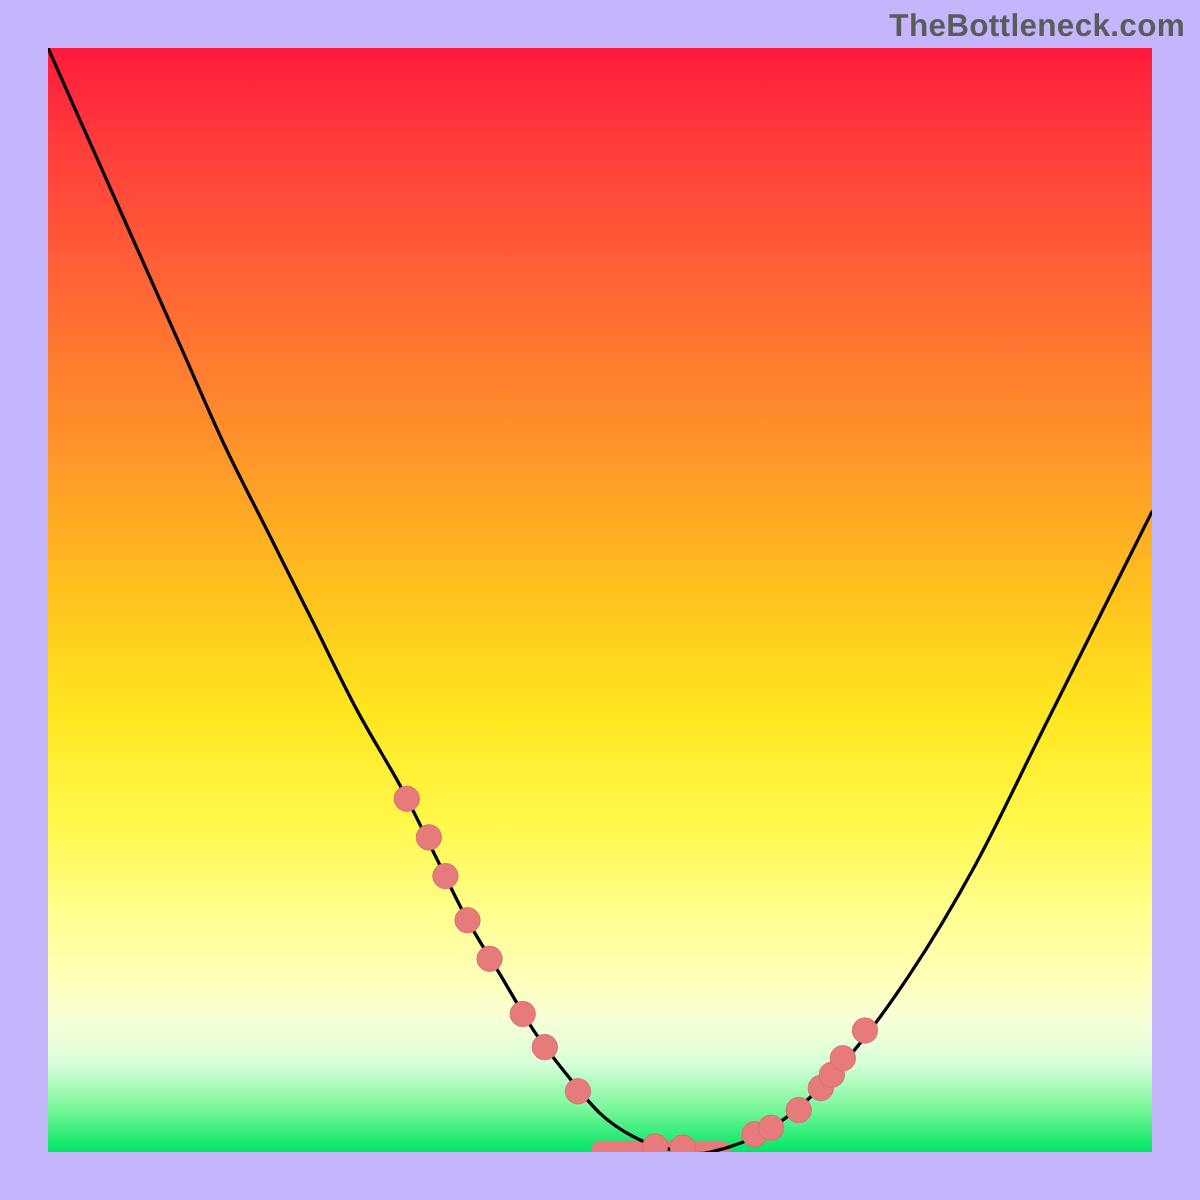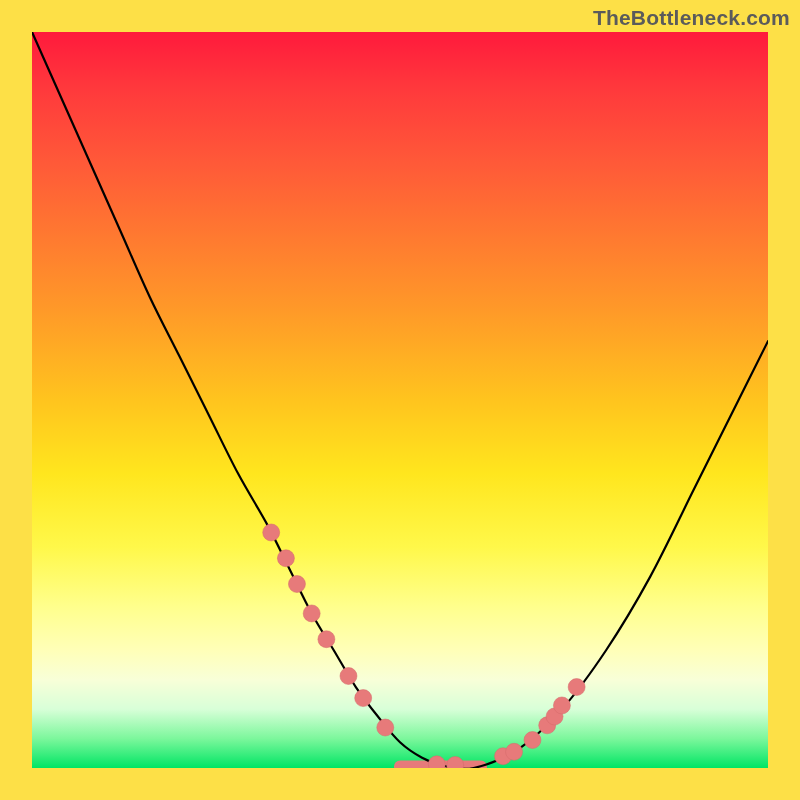--- a/index.html
+++ b/index.html
@@ -10,21 +10,21 @@
     background: #000;
     overflow: hidden;
     font-family: Arial, Helvetica, sans-serif;
   }
   .frame {
     position: absolute;
     top: 0;
     left: 0;
     width: 800px;
     height: 800px;
-    background: #fde047;
+    background: #c4b5fd;
   }
   .plot {
     position: absolute;
     top: 32px;
     left: 32px;
     width: 736px;
     height: 736px;
     overflow: hidden;
   }
   .gradient {

